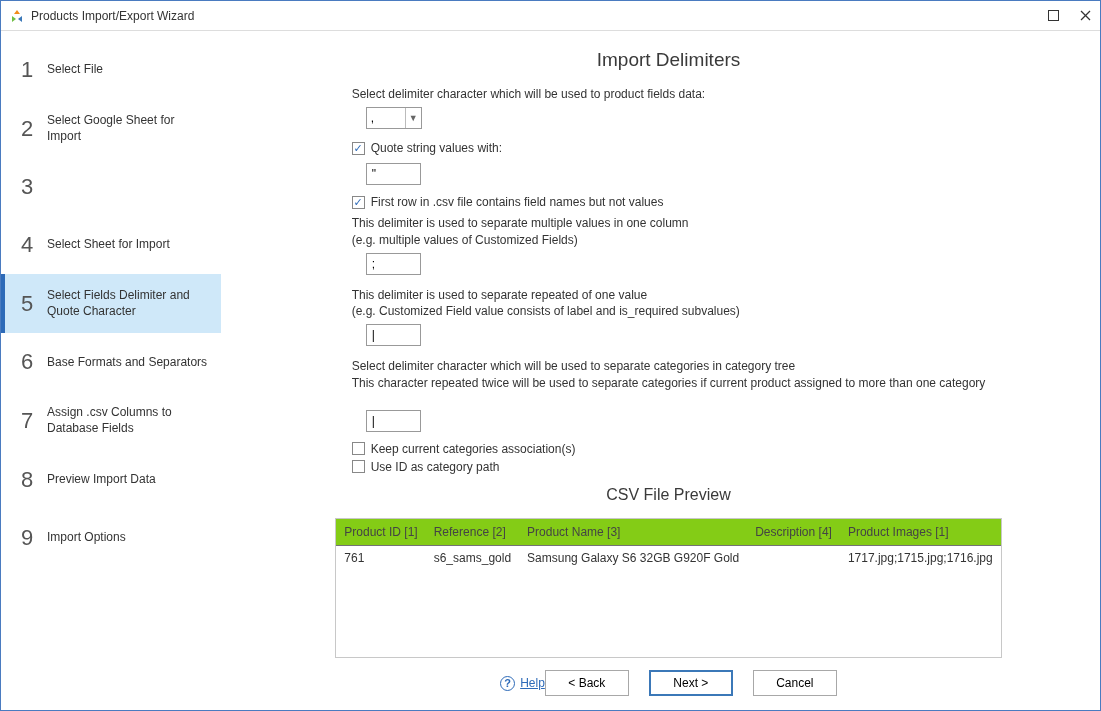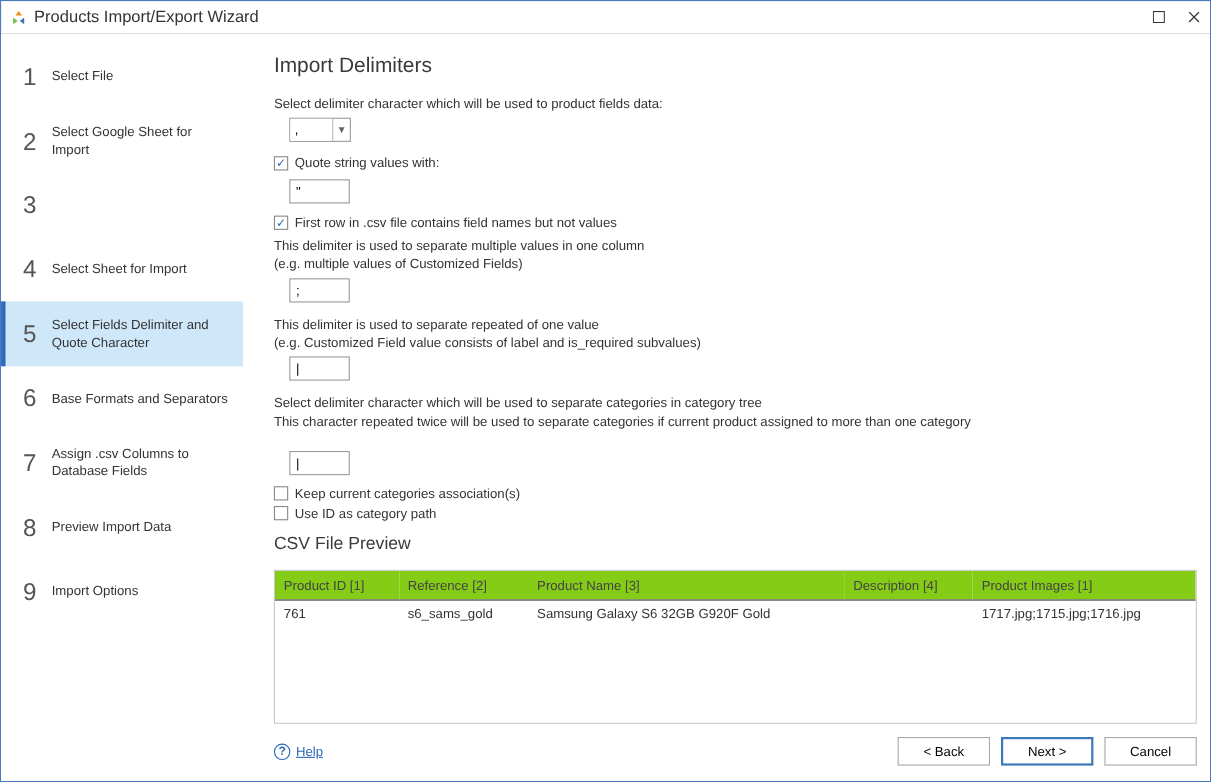--- a/index.html
+++ b/index.html
@@ -27,21 +27,21 @@
     .titlebar .app-icon {
       width: 16px;
       height: 16px;
       margin-right: 6px;
       display: flex;
       align-items: center;
       justify-content: center;
     }
     .titlebar .title-text {
       flex: 1;
-      font-size: 15px;
+      font-size: 12px;
       color: #333;
     }
     .win-controls {
       display: flex;
       gap: 18px;
       align-items: center;
     }
     .win-btn {
       width: 14px;
       height: 14px;
@@ -84,20 +84,21 @@
       font-size: 12px;
       color: #333;
       line-height: 1.3;
     }
     .content {
       flex: 1;
       padding: 18px 12px 14px 28px;
       display: flex;
       flex-direction: column;
       position: relative;
+      align-items: center;
     }
     .content h1 {
       font-size: 19px;
       font-weight: 400;
       color: #3a3a3a;
       margin-bottom: 16px;
     }
     .content h2 {
       font-size: 16px;
       font-weight: 400;
@@ -221,21 +222,21 @@
       border-radius: 50%;
       display: flex;
       align-items: center;
       justify-content: center;
       font-size: 11px;
       font-weight: bold;
     }
     .footer-buttons {
       margin-left: auto;
       display: flex;
-      gap: 10px;
+      gap: 20px;
     }
     .btn {
       min-width: 84px;
       height: 26px;
       border: 1px solid #a8a8a8;
       background: #fff;
       font-size: 12px;
       cursor: pointer;
       display: flex;
       align-items: center;

